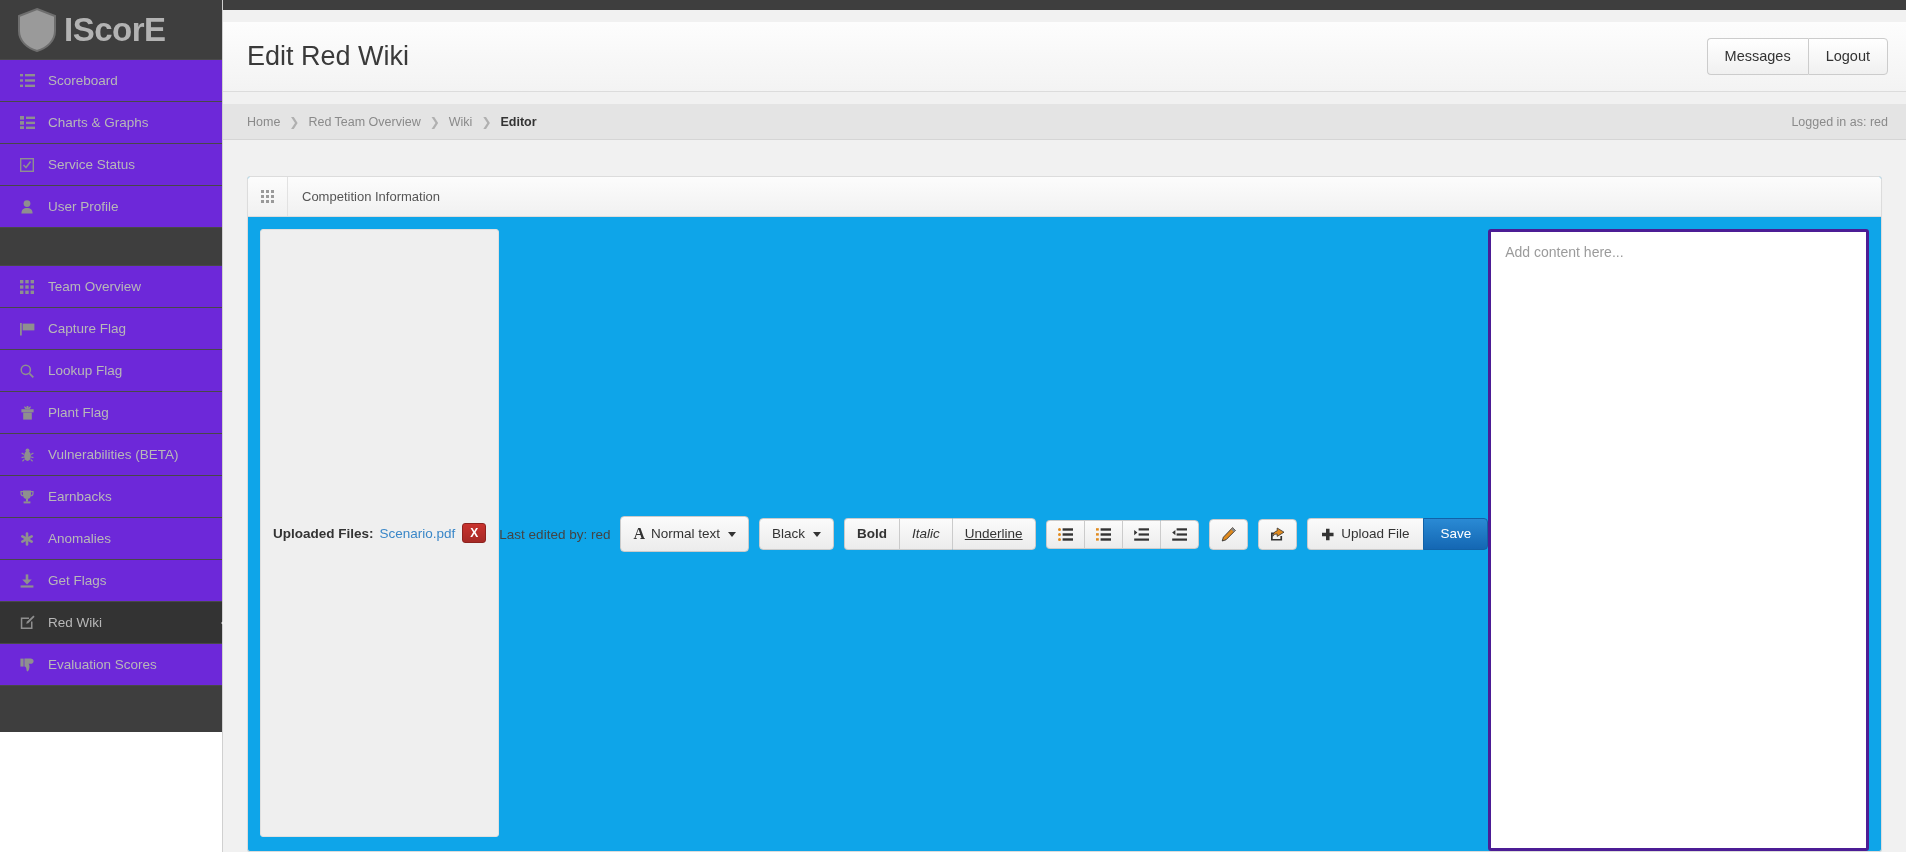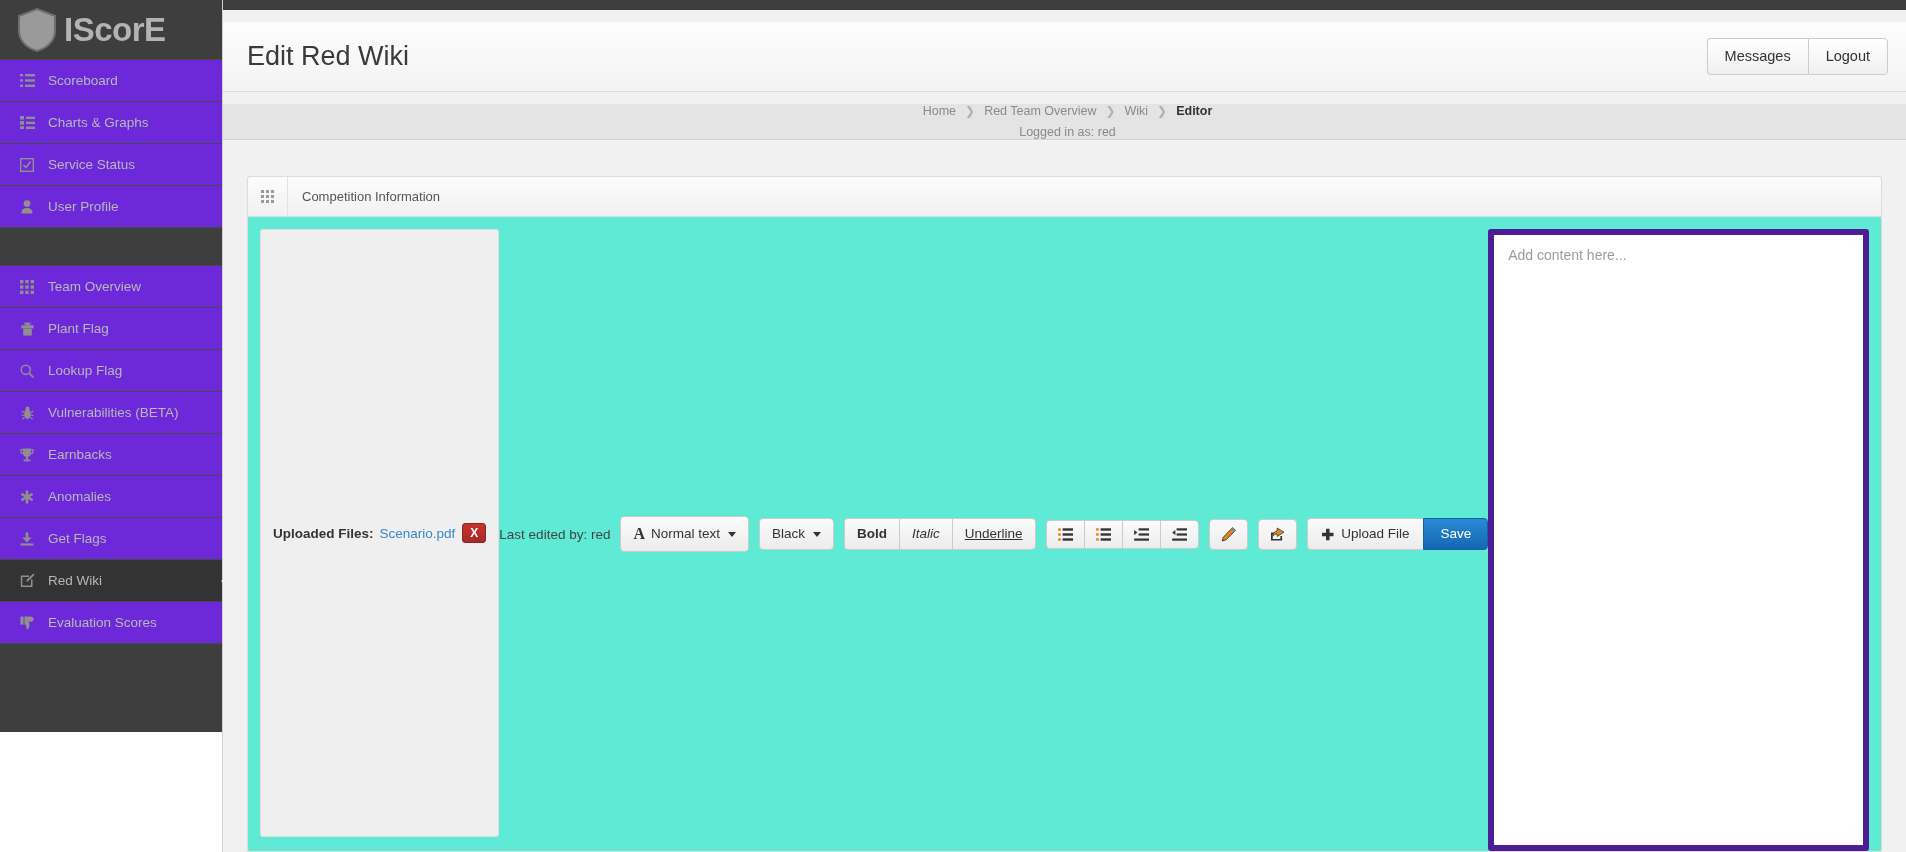--- a/index.html
+++ b/index.html
@@ -120,32 +120,31 @@
 
   .breadcrumb-bar {
     height: 36px;
     background: #e4e4e4;
     border-bottom: 1px solid #d5d5d5;
     display: flex;
     align-items: center;
     justify-content: space-between;
     padding: 0 18px 0 24px;
     font-size: 12.5px;
-    flex-direction: column;
   }
   .crumbs { display: flex; align-items: center; color: #8a8a8a; }
   .crumb { color: #8a8a8a; cursor: pointer; }
   .crumb.current { color: #333; font-weight: bold; cursor: default; }
   .crumb-sep { margin: 0 9px; color: #b0b0b0; font-size: 12px; }
   .logged-in { color: #8a8a8a; font-size: 12.5px; }
 
   .content { flex: 1; padding: 24px 24px 0 24px; overflow: hidden; }
 
   .panel {
-    background: #5eead4;
+    background: #0ea5e9;
     border: 1px solid #dcdcdc;
     border-radius: 3px;
     box-shadow: 0 1px 1px rgba(0,0,0,0.04);
     height: 100%;
     display: flex;
     flex-direction: column;
     overflow: hidden;
   }
   .panel-head {
     height: 40px;
@@ -267,21 +266,21 @@
     border-radius: 0 4px 4px 0;
     padding: 7px 16px;
     cursor: pointer;
     line-height: 1.2;
     white-space: nowrap;
   }
 
   .editor-area {
     flex: 1;
     background: #ffffff;
-    border: 6px solid #4c1d95;
+    border: 3px solid #4c1d95;
     border-radius: 3px;
     padding: 12px 14px;
     font-size: 14px;
     color: #9b9b9b;
     overflow: hidden;
     cursor: text;
   }
 </style>
 </head>
 <body>
@@ -359,38 +358,47 @@
               <rect x="10.6" y="5.3" width="3.4" height="3.4"></rect>
               <rect x="0" y="10.6" width="3.4" height="3.4"></rect>
               <rect x="5.3" y="10.6" width="3.4" height="3.4"></rect>
               <rect x="10.6" y="10.6" width="3.4" height="3.4"></rect>
             </svg>
         </span>
         <span class="nav-label">Team Overview</span>
       </div>
       <div class="nav-item">
         <span class="nav-icon">
+          <svg width="15" height="14" viewBox="0 0 15 14">
+              <rect x="0" y="1" width="1.8" height="12.5"></rect>
+              <path d="M2.6 1.6 L14.4 1.6 L14.4 8.4 L2.6 8.4 Z"></path>
+            </svg>
+        </span>
+        <span class="nav-label">Capture Flag</span>
+      </div>
+      <div class="nav-item">
+        <span class="nav-icon">
+          <svg width="14" height="14" viewBox="0 0 14 14">
+              <circle cx="5.8" cy="5.8" r="4.6" fill="none" stroke="#8f8f8f" stroke-width="1.5"></circle>
+              <line x1="9.3" y1="9.3" x2="13.3" y2="13.3" stroke="#8f8f8f" stroke-width="1.8"></line>
+            </svg>
+        </span>
+        <span class="nav-label">Lookup Flag</span>
+      </div>
+      <div class="nav-item">
+        <span class="nav-icon">
           <svg width="13" height="14" viewBox="0 0 13 14">
               <rect x="0.4" y="3.2" width="12.2" height="3.2"></rect>
               <rect x="2.2" y="6.6" width="8.6" height="7"></rect>
               <rect x="5.6" y="0" width="1.8" height="3.2"></rect>
               <path d="M3 0.4 C4.6 0.2 5.8 1.4 6.2 3 C4.4 3.2 3.2 2.2 3 0.4 Z"></path>
               <path d="M10 0.4 C8.4 0.2 7.2 1.4 6.8 3 C8.6 3.2 9.8 2.2 10 0.4 Z"></path>
             </svg>
         </span>
         <span class="nav-label">Plant Flag</span>
-      </div>
-      <div class="nav-item">
-        <span class="nav-icon">
-          <svg width="14" height="14" viewBox="0 0 14 14">
-              <circle cx="5.8" cy="5.8" r="4.6" fill="none" stroke="#8f8f8f" stroke-width="1.5"></circle>
-              <line x1="9.3" y1="9.3" x2="13.3" y2="13.3" stroke="#8f8f8f" stroke-width="1.8"></line>
-            </svg>
-        </span>
-        <span class="nav-label">Lookup Flag</span>
       </div>
       <div class="nav-item">
         <span class="nav-icon">
           <svg width="13" height="14" viewBox="0 0 13 14">
               <ellipse cx="6.5" cy="8" rx="3.4" ry="5"></ellipse>
               <circle cx="6.5" cy="2.6" r="2"></circle>
               <line x1="0.6" y1="5" x2="3" y2="6.4" stroke="#8f8f8f" stroke-width="1.2"></line>
               <line x1="12.4" y1="5" x2="10" y2="6.4" stroke="#8f8f8f" stroke-width="1.2"></line>
               <line x1="0.6" y1="9.6" x2="3" y2="9" stroke="#8f8f8f" stroke-width="1.2"></line>
               <line x1="12.4" y1="9.6" x2="10" y2="9" stroke="#8f8f8f" stroke-width="1.2"></line>

